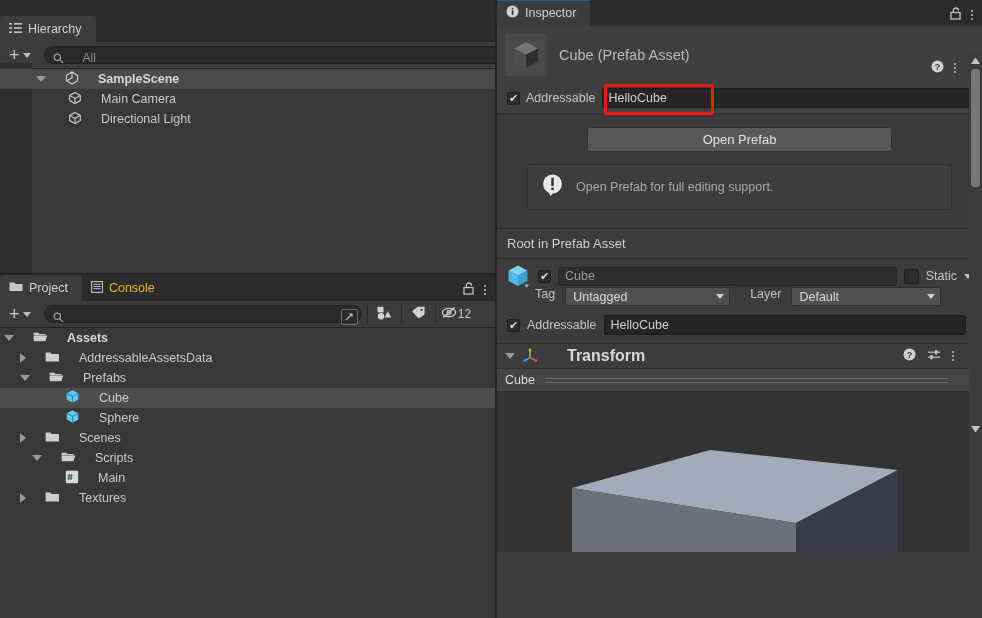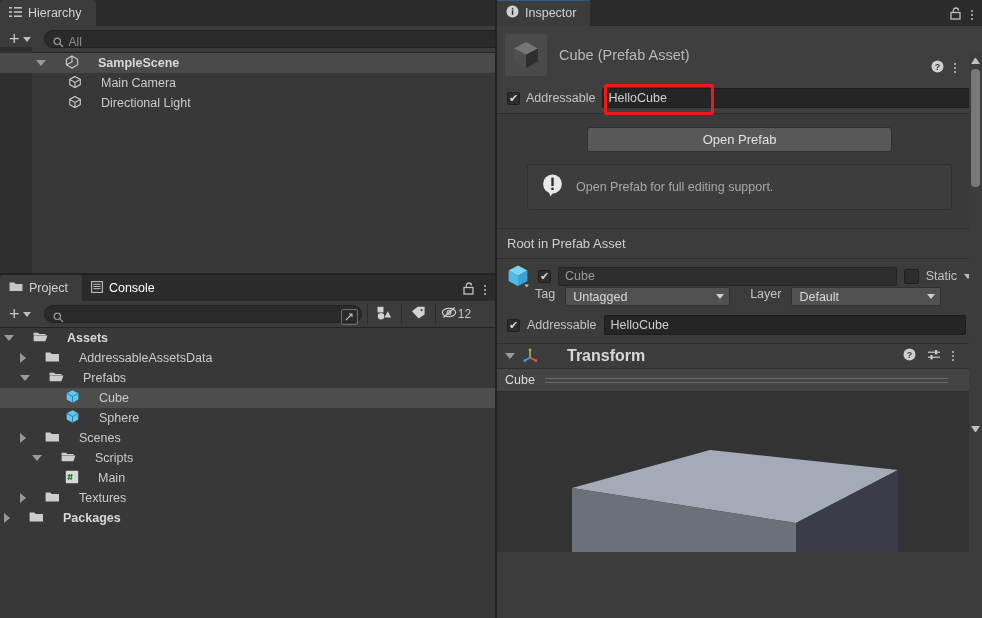--- a/index.html
+++ b/index.html
@@ -14,21 +14,21 @@
   .app { position: relative; width: 982px; height: 618px; background: #292929; }
 
   
   .panel { position: absolute; background: #383838; overflow: hidden; }
   .tabbar {
     height: 26px; background: #2b2b2b; position: relative;
     display: flex; align-items: flex-end;
   }
   .tab {
     height: 26px; display: flex; align-items: center; gap: 6px;
-    padding: 0 14px 0 9px; font-size: 12.5px; color: #ffffff;
+    padding: 0 14px 0 9px; font-size: 12.5px; color: #eab308;
     position: relative;
   }
   .tab.active { background: #3c3c3c; color: #d2d2d2; border-radius: 3px 3px 0 0; }
   .tab.active.accent::before {
     content: ""; position: absolute; left: 0; right: 0; top: -1px; height: 2px;
     background: #2c5d87;
   }
   .tabbar-right {
     margin-left: auto; display: flex; align-items: center; gap: 9px;
     padding: 0 9px 3px 0;
@@ -39,32 +39,32 @@
     padding: 0 4px; gap: 3px; border-bottom: 1px solid #232323;
   }
   .plus-btn { display: flex; align-items: center; gap: 3px; padding: 0 5px; height: 20px; }
   .plus { font-size: 18px; line-height: 16px; color: #c8c8c8; font-weight: 300; }
   .caret-dn {
     width: 0; height: 0; border-left: 4px solid transparent;
     border-right: 4px solid transparent; border-top: 5px solid #bdbdbd;
   }
   .searchbox {
     flex: 1; height: 18px; background: #2a2a2a; border-radius: 9px;
-    display: flex; align-items: center; padding: 6px 3px 0 8px; gap: 5px;
+    display: flex; align-items: center; padding: 6px 3px 0 8px; gap: 19px;
     border: 1px solid #212121;
   }
   .searchbox .txt { flex: 1; color: #8e8e8e; font-size: 12px; }
   .srch-ico { width: 11px; height: 11px; flex: none; }
   .pick-btn {
     width: 17px; height: 16px; border: 1px solid #6e6e6e; border-radius: 2px;
     display: flex; align-items: center; justify-content: center; flex: none;
   }
 
   
-  #hierarchy { left: 0; top: 0; width: 551px; height: 275px; background: #383838; }
+  #hierarchy { left: 0; top: 16px; width: 551px; height: 275px; background: #383838; }
   .tree { padding-top: 0; }
   .row {
     height: 20px; display: flex; align-items: center; gap: 19px;
     position: relative; font-size: 12.5px; color: #cbcbcb; white-space: nowrap;
   }
   .row.sel { background: #4a4a4a; }
   .row.rowsel2 { background: #4d4d4d; }
   .row.bold { font-weight: bold; color: #d8d8d8; }
   .tri {
     width: 0; height: 0; flex: none;
@@ -482,29 +482,20 @@
       <div class="row" style="padding-left:20px">
         <span class="tri closed"></span>
         <span>
           <svg width="15" height="12" viewBox="0 0 15 12">
             <path d="M0.6 1.6 h4.8 l1.2 1.4 h7.4 v7.4 h-13.4 z" fill="#cdcdcd"></path>
           </svg>
         </span>
         <span>Textures</span>
       </div>
 
-      <div class="row bold" style="padding-left:4px">
-        <span class="tri closed"></span>
-        <span>
-          <svg width="15" height="12" viewBox="0 0 15 12">
-            <path d="M0.6 1.6 h4.8 l1.2 1.4 h7.4 v7.4 h-13.4 z" fill="#cdcdcd"></path>
-          </svg>
-        </span>
-        <span>Packages</span>
-      </div>
     </div>
   </div>
 
   <div class="divider-v"></div>
 
   <div class="panel" id="inspector">
     <div class="tabbar">
       <div class="tab active accent">
         <span>
           <svg width="13" height="13" viewBox="0 0 13 13">

